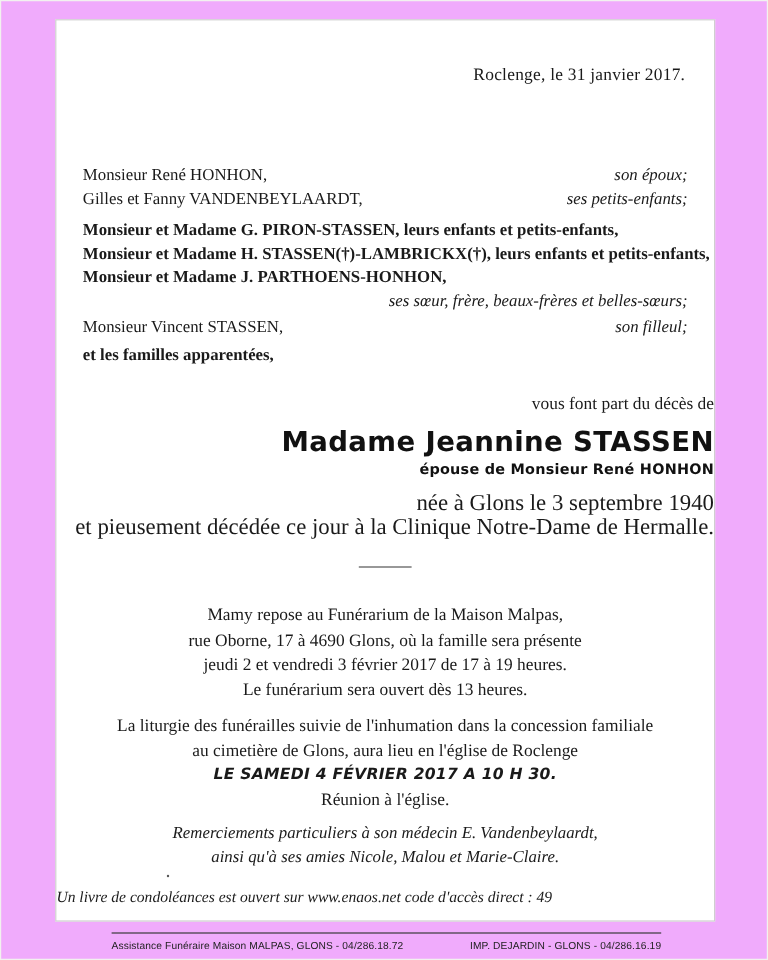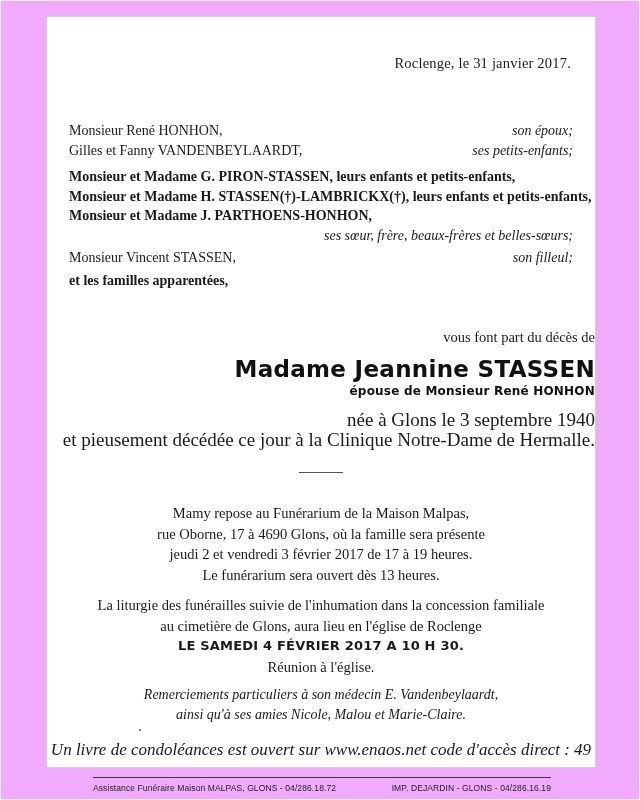--- a/index.html
+++ b/index.html
@@ -52,21 +52,21 @@
     right: 24px;
     top: 38px;
     font-size: 14.5px;
     letter-spacing: .2px;
   }
 
   .family {
     position: absolute;
     left: 0;
     right: 0;
-    top: 104px;
+    top: 120px;
     padding: 0 22px;
     box-sizing: border-box;
   }
   .frow {
     display: flex;
     align-items: baseline;
     justify-content: space-between;
     font-size: 14px;
     line-height: 19.5px;
     white-space: nowrap;
@@ -143,40 +143,40 @@
     top: 578px;
     text-align: center;
     font-size: 14.5px;
     line-height: 20.5px;
   }
   .liturgy .bold {
     font-family: "DejaVu Sans", sans-serif;
     font-weight: bold;
     font-size: 13px;
     letter-spacing: .2px;
+    font-style: italic;
   }
   .liturgy .reunion { display: block; margin-top: 0; }
 
   .thanks {
     position: absolute;
     left: 0; right: 0;
     top: 668px;
     text-align: center;
     font-style: italic;
     font-size: 14px;
     line-height: 20px;
   }
 
   .condolences {
     position: absolute;
     left: 0; right: 0;
     top: 723px;
-    text-align: center;
-    font-style: italic;
-    font-size: 17px;
+    font-style: italic;
+    font-size: 13px;
   }
 
   .dot {
     position: absolute;
     left: 92px;
     top: 712px;
     width: 2px; height: 2px;
     background: #555;
     border-radius: 50%;
   }

